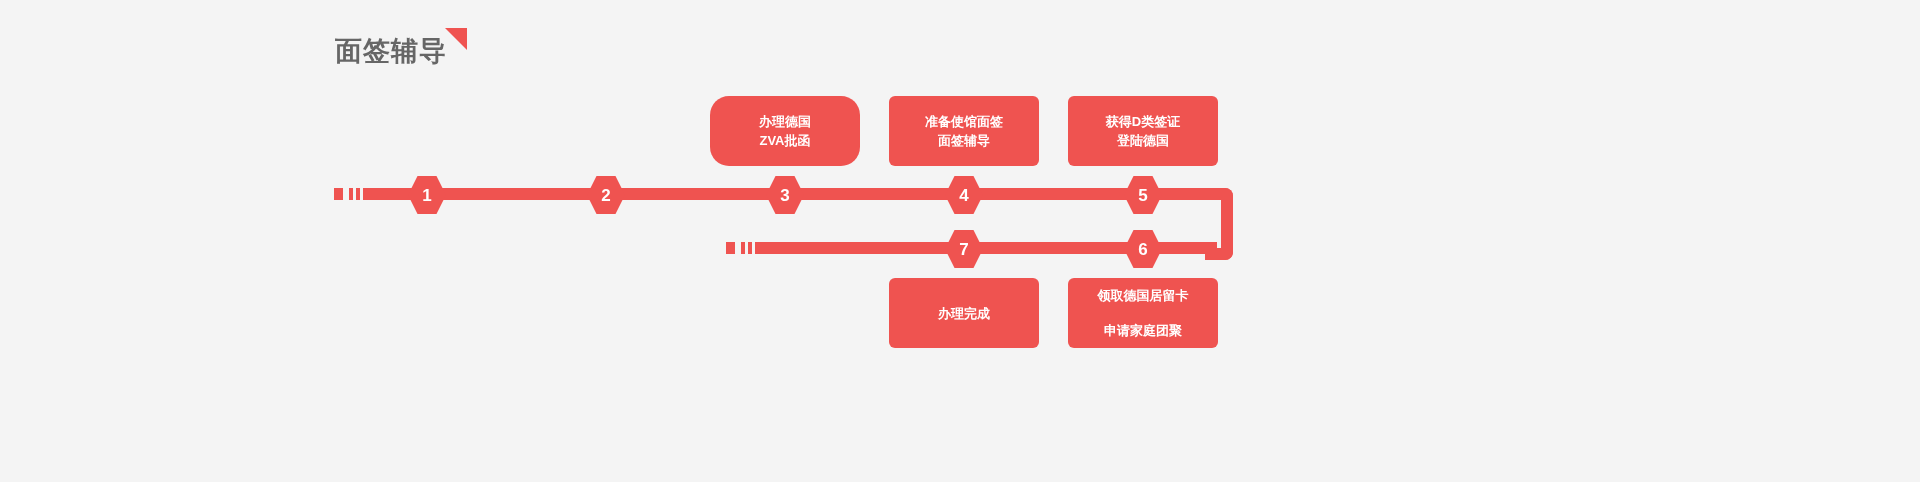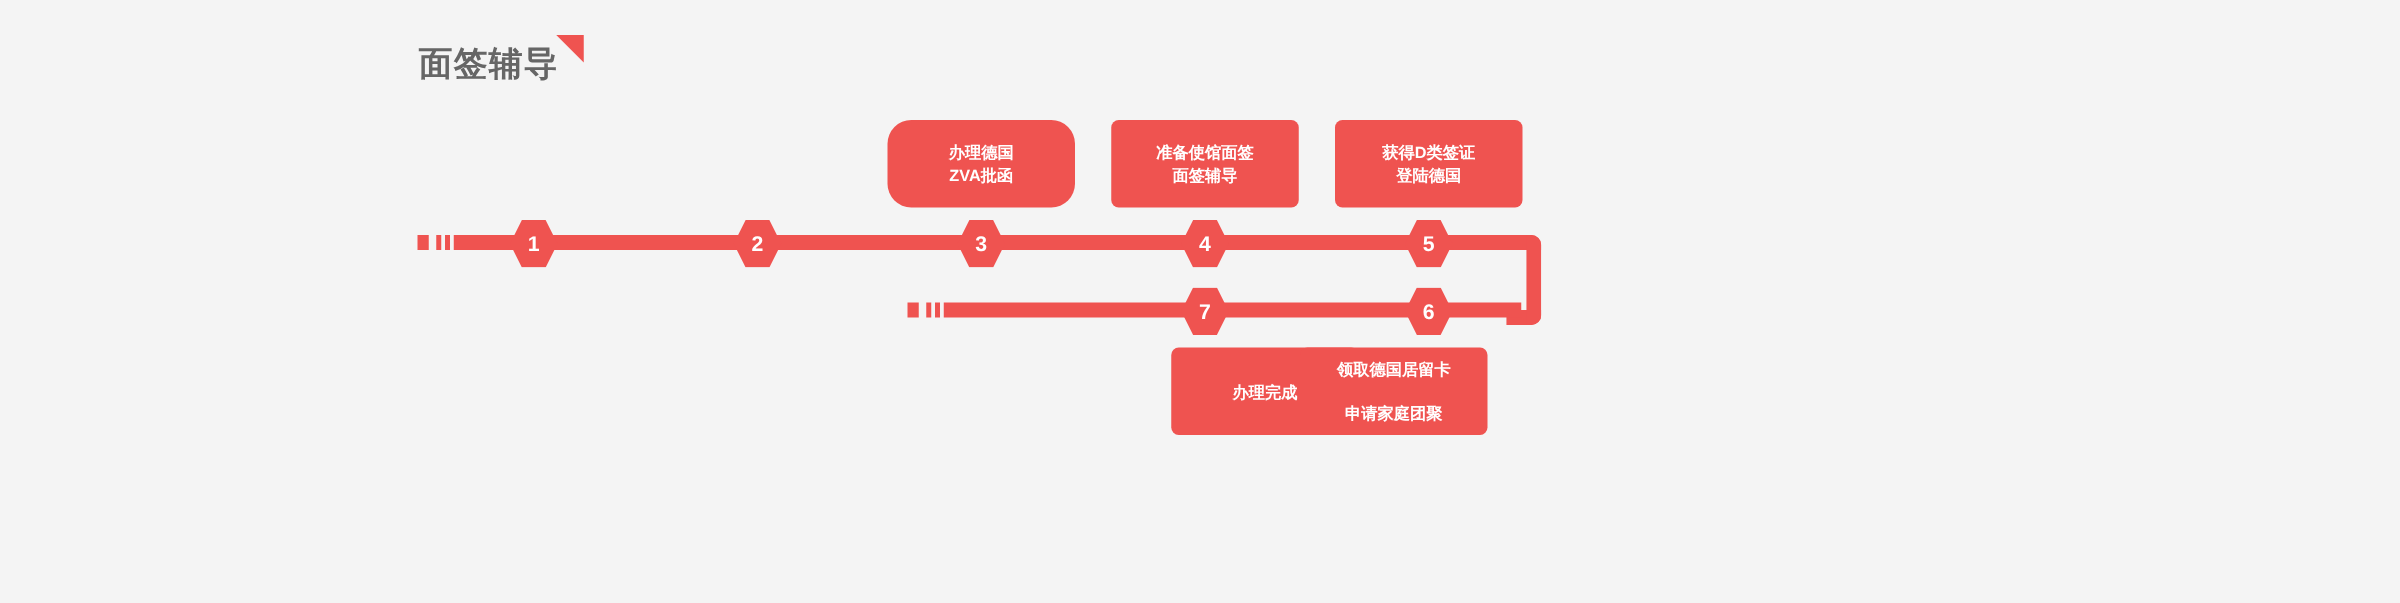--- a/index.html
+++ b/index.html
@@ -179,22 +179,22 @@
   <div class="hexagon" style="left:1124px; top:230px;">
     <span class="hex-shape"></span>
     <span class="hex-num">6</span>
   </div>
 
   <div class="hexagon" style="left:945px; top:230px;">
     <span class="hex-shape"></span>
     <span class="hex-num">7</span>
   </div>
 
-  <div class="step-box" style="left:889px; top:278px;margin-left:48px;">
+  <div class="step-box" style="left:889px; top:278px;">
     <span class="line">办理完成</span>
   </div>
 
-  <div class="step-box" style="left:1040px; top:278px;gap:16px;">
+  <div class="step-box" style="left:1068px; top:278px;gap:16px;">
     <span class="line">领取德国居留卡</span>
     <span class="line">申请家庭团聚</span>
   </div>
 
 </div>
 
 </body></html>

